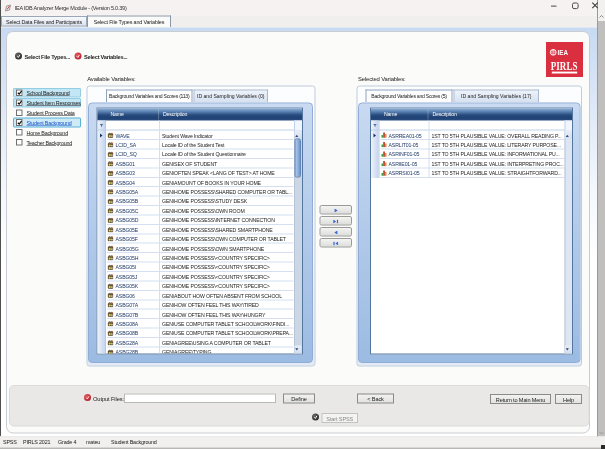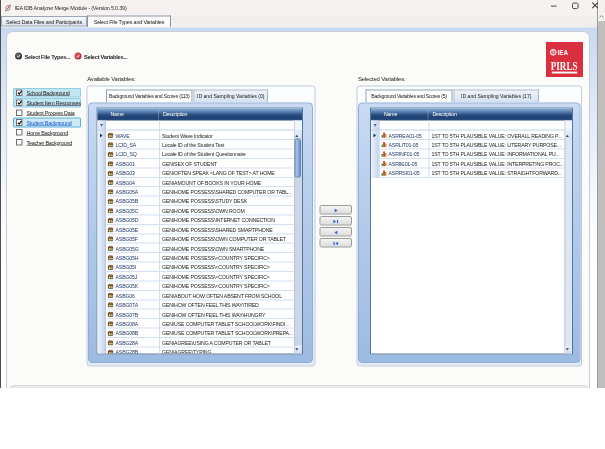--- a/index.html
+++ b/index.html
@@ -1,16 +1,16 @@
 <!DOCTYPE html>
 <html><head><meta charset="utf-8"><style>
 * { margin:0; padding:0; box-sizing:border-box; }
 html,body { width:605px; height:449px; overflow:hidden; }
 body { font-family:"Liberation Sans", sans-serif; }
-#stage { position:relative; width:605px; height:388px; background:#6d28d9; overflow:hidden; }
+#stage { position:relative; width:605px; height:449px; background:#6d28d9; overflow:hidden; }
 #scaler { position:absolute; left:0; top:0; width:1210px; height:898px; transform:scale(0.5); transform-origin:0 0; background:#ffffff; font-family:"Liberation Sans", sans-serif; }
 </style></head>
 <body>
 <div id="stage">
     <div id="scaler">
 
 <div style="position:absolute;left:0;top:0;width:1196px;height:873px;border-left:2px solid #4e4e4e;border-right:2px solid #9a9a98;border-bottom:2px solid #9a9a98;background:#fff;"></div>
 
 <div style="position:absolute;left:2px;top:0;width:1192px;height:31px;background:#f5f2f1;"></div>
 <svg style="position:absolute;left:7px;top:6px;" width="18" height="18" viewBox="0 0 18 18">

